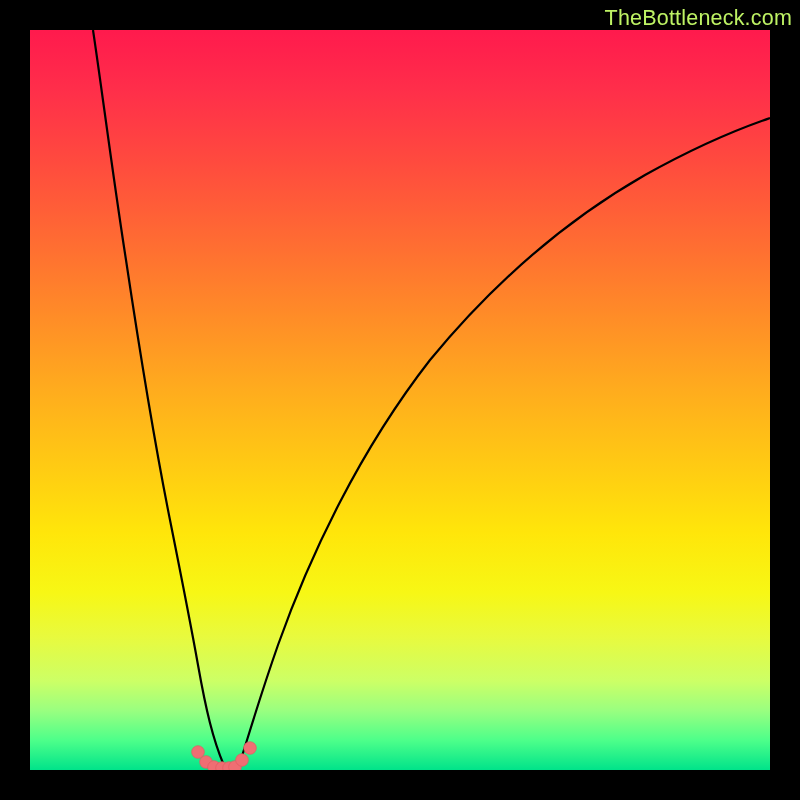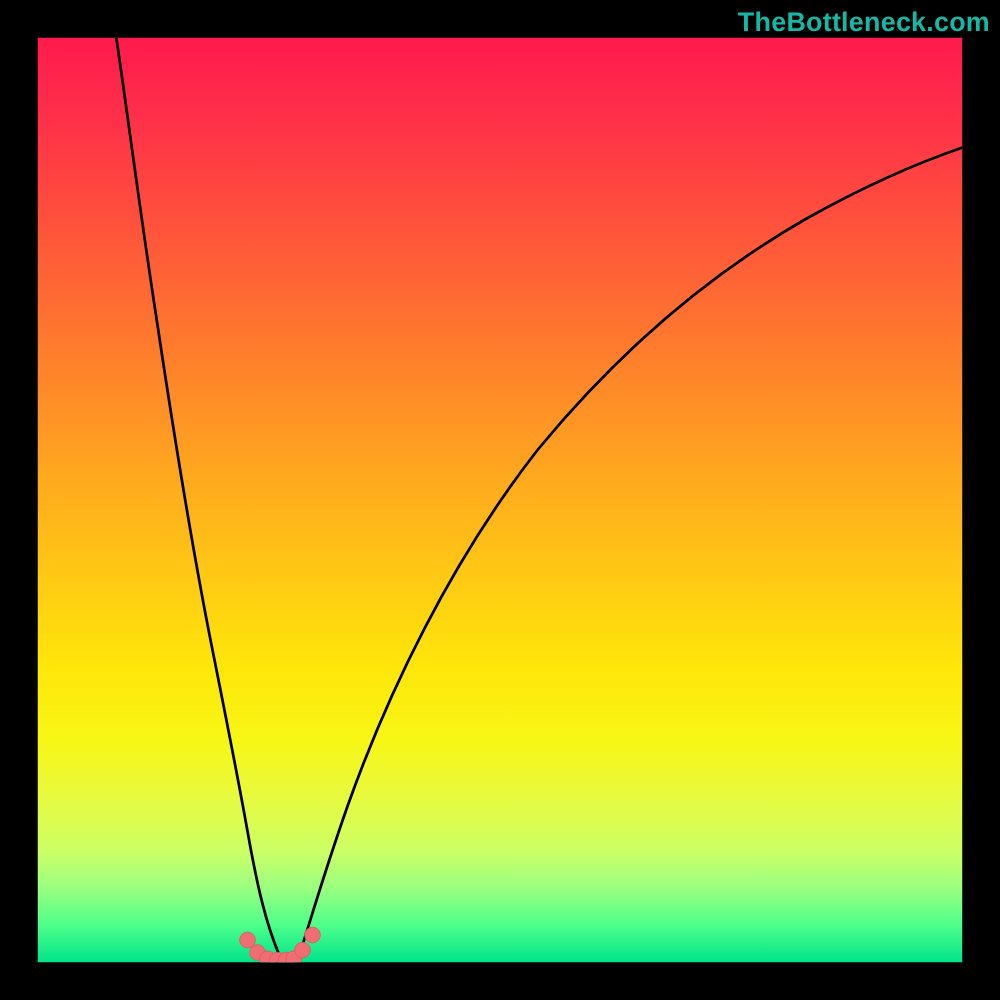--- a/index.html
+++ b/index.html
@@ -33,22 +33,22 @@
       #4dff8a 96%,
       #00e38a 100%
     );
   }
   .watermark {
     position: absolute;
     top: 6px;
     right: 8px;
     font-family: Arial, Helvetica, sans-serif;
     font-size: 21.5px;
-    font-weight: 700;
-    color: #14b8a6;
+    font-weight: 400;
+    color: #bef264;
     letter-spacing: 0.2px;
   }
   svg.curves {
     position: absolute;
     left: 0; top: 0;
     width: 100%; height: 100%;
   }
 </style>
 </head>
 <body>

